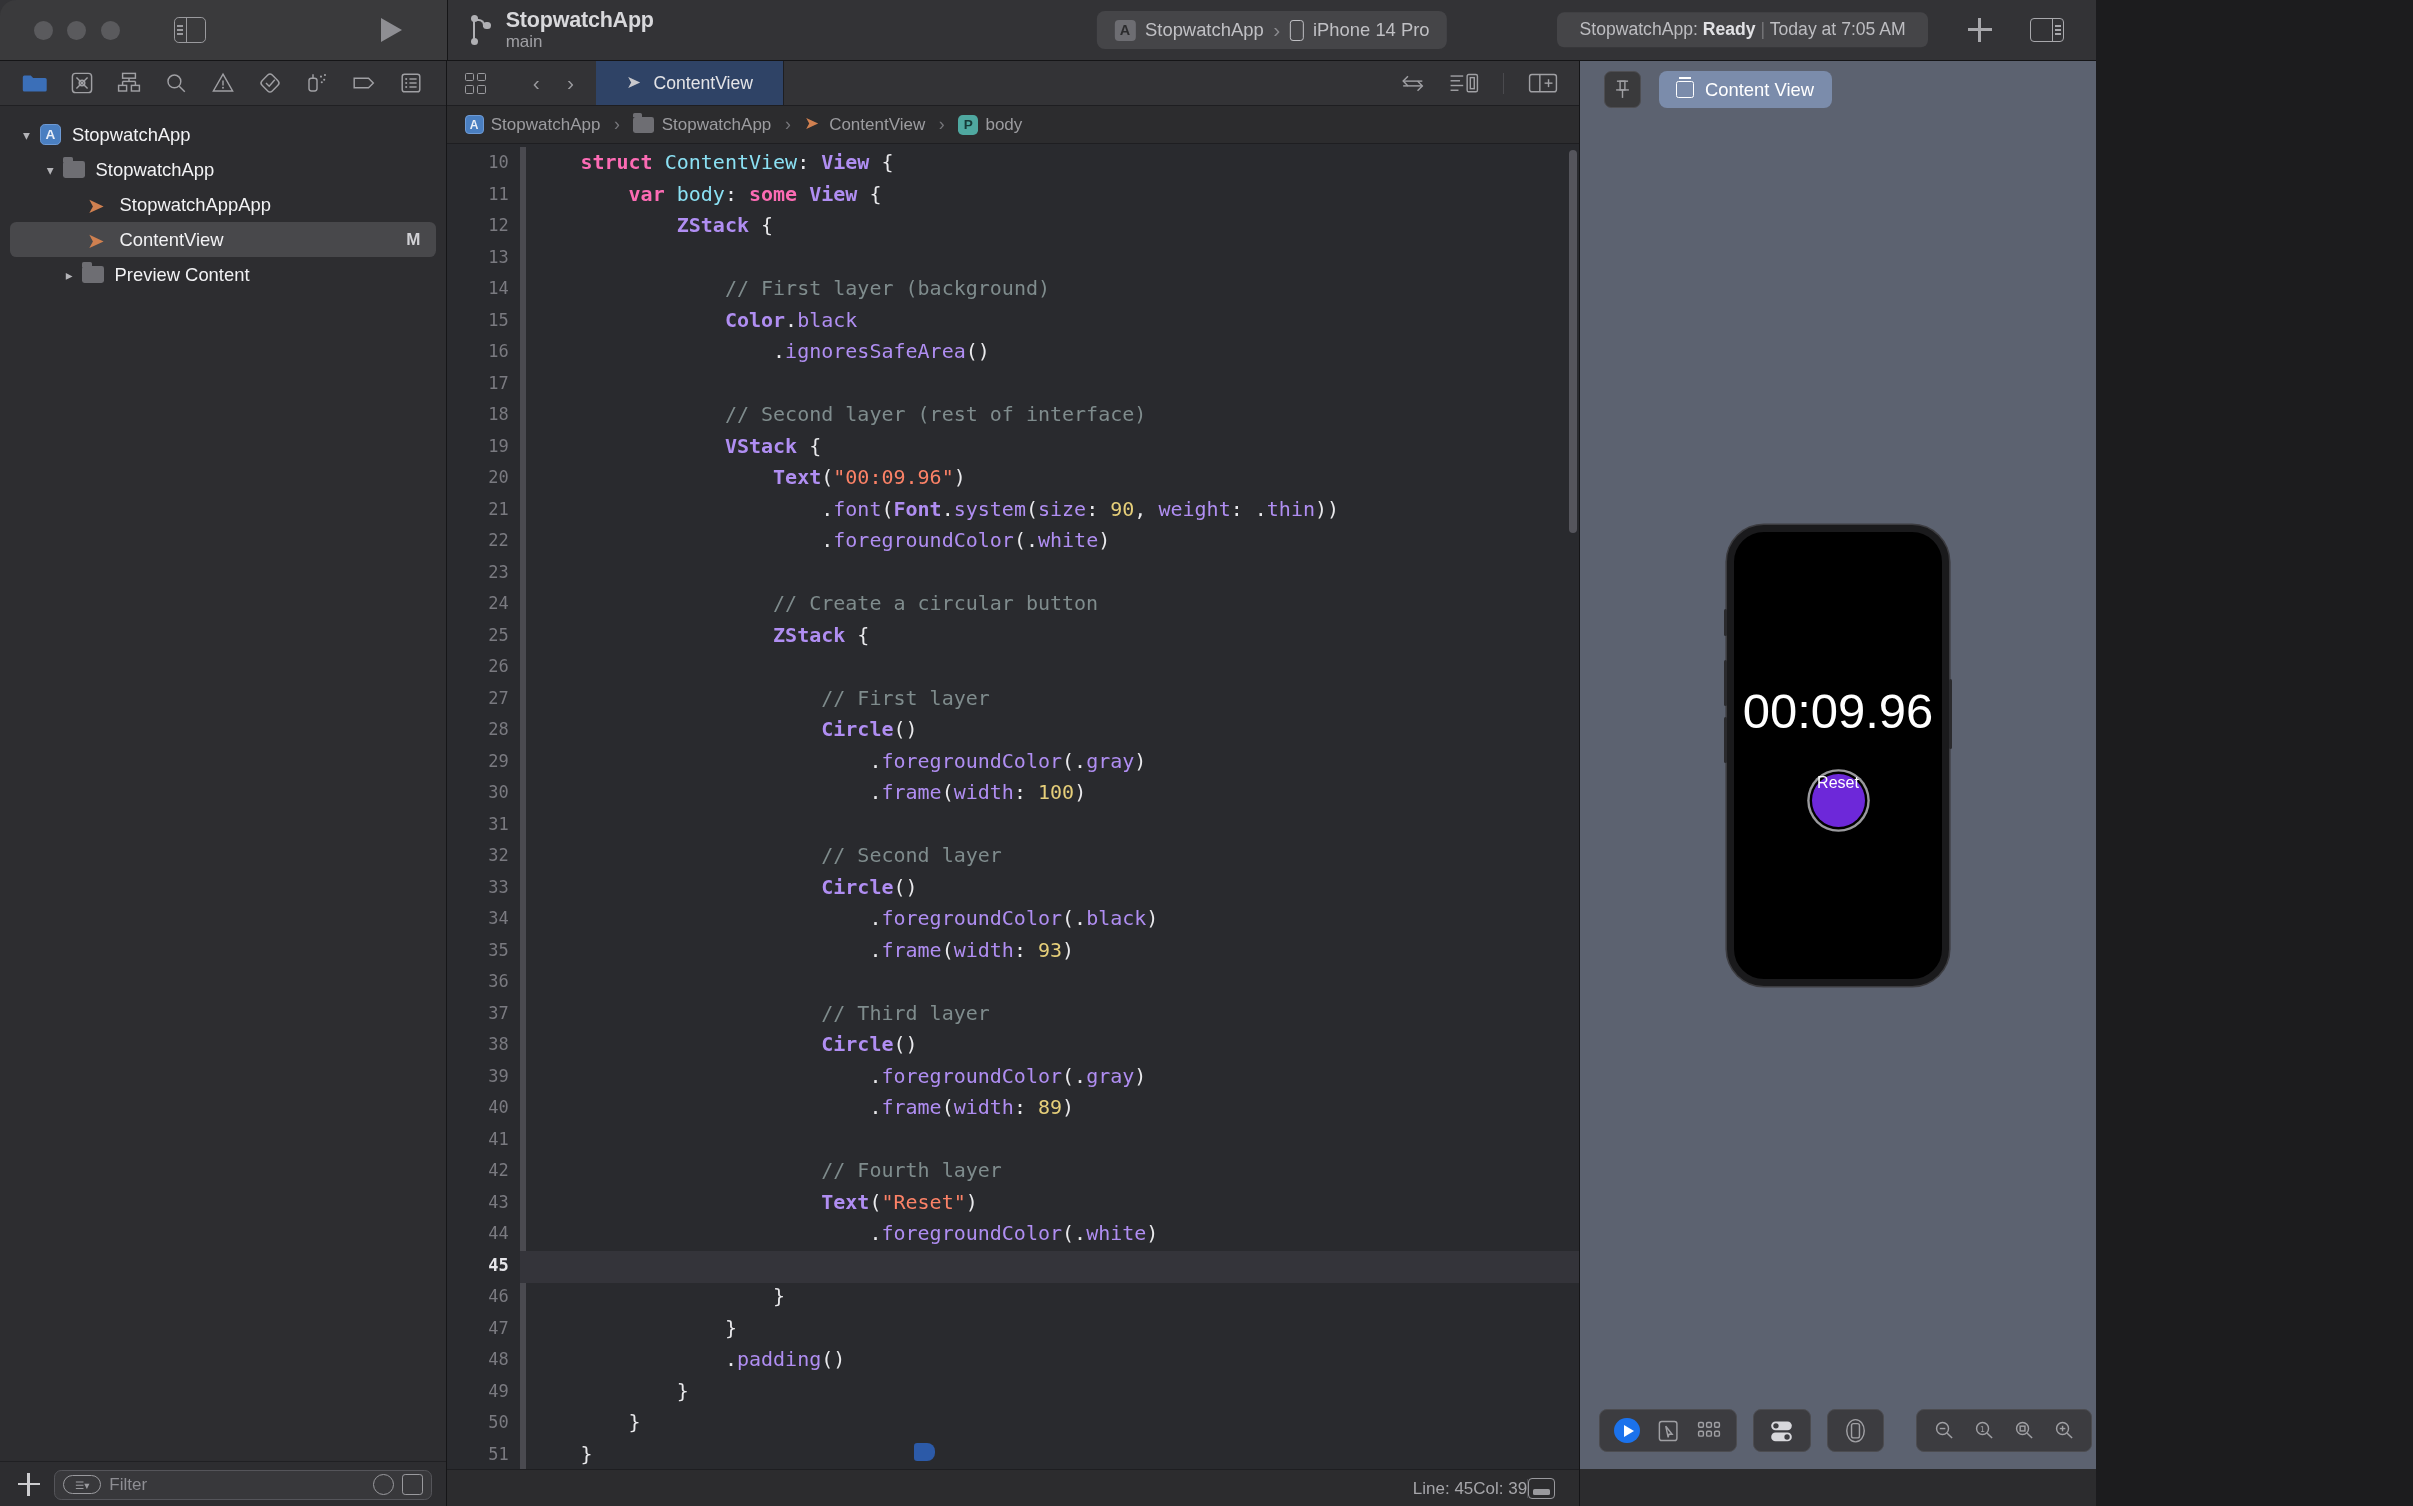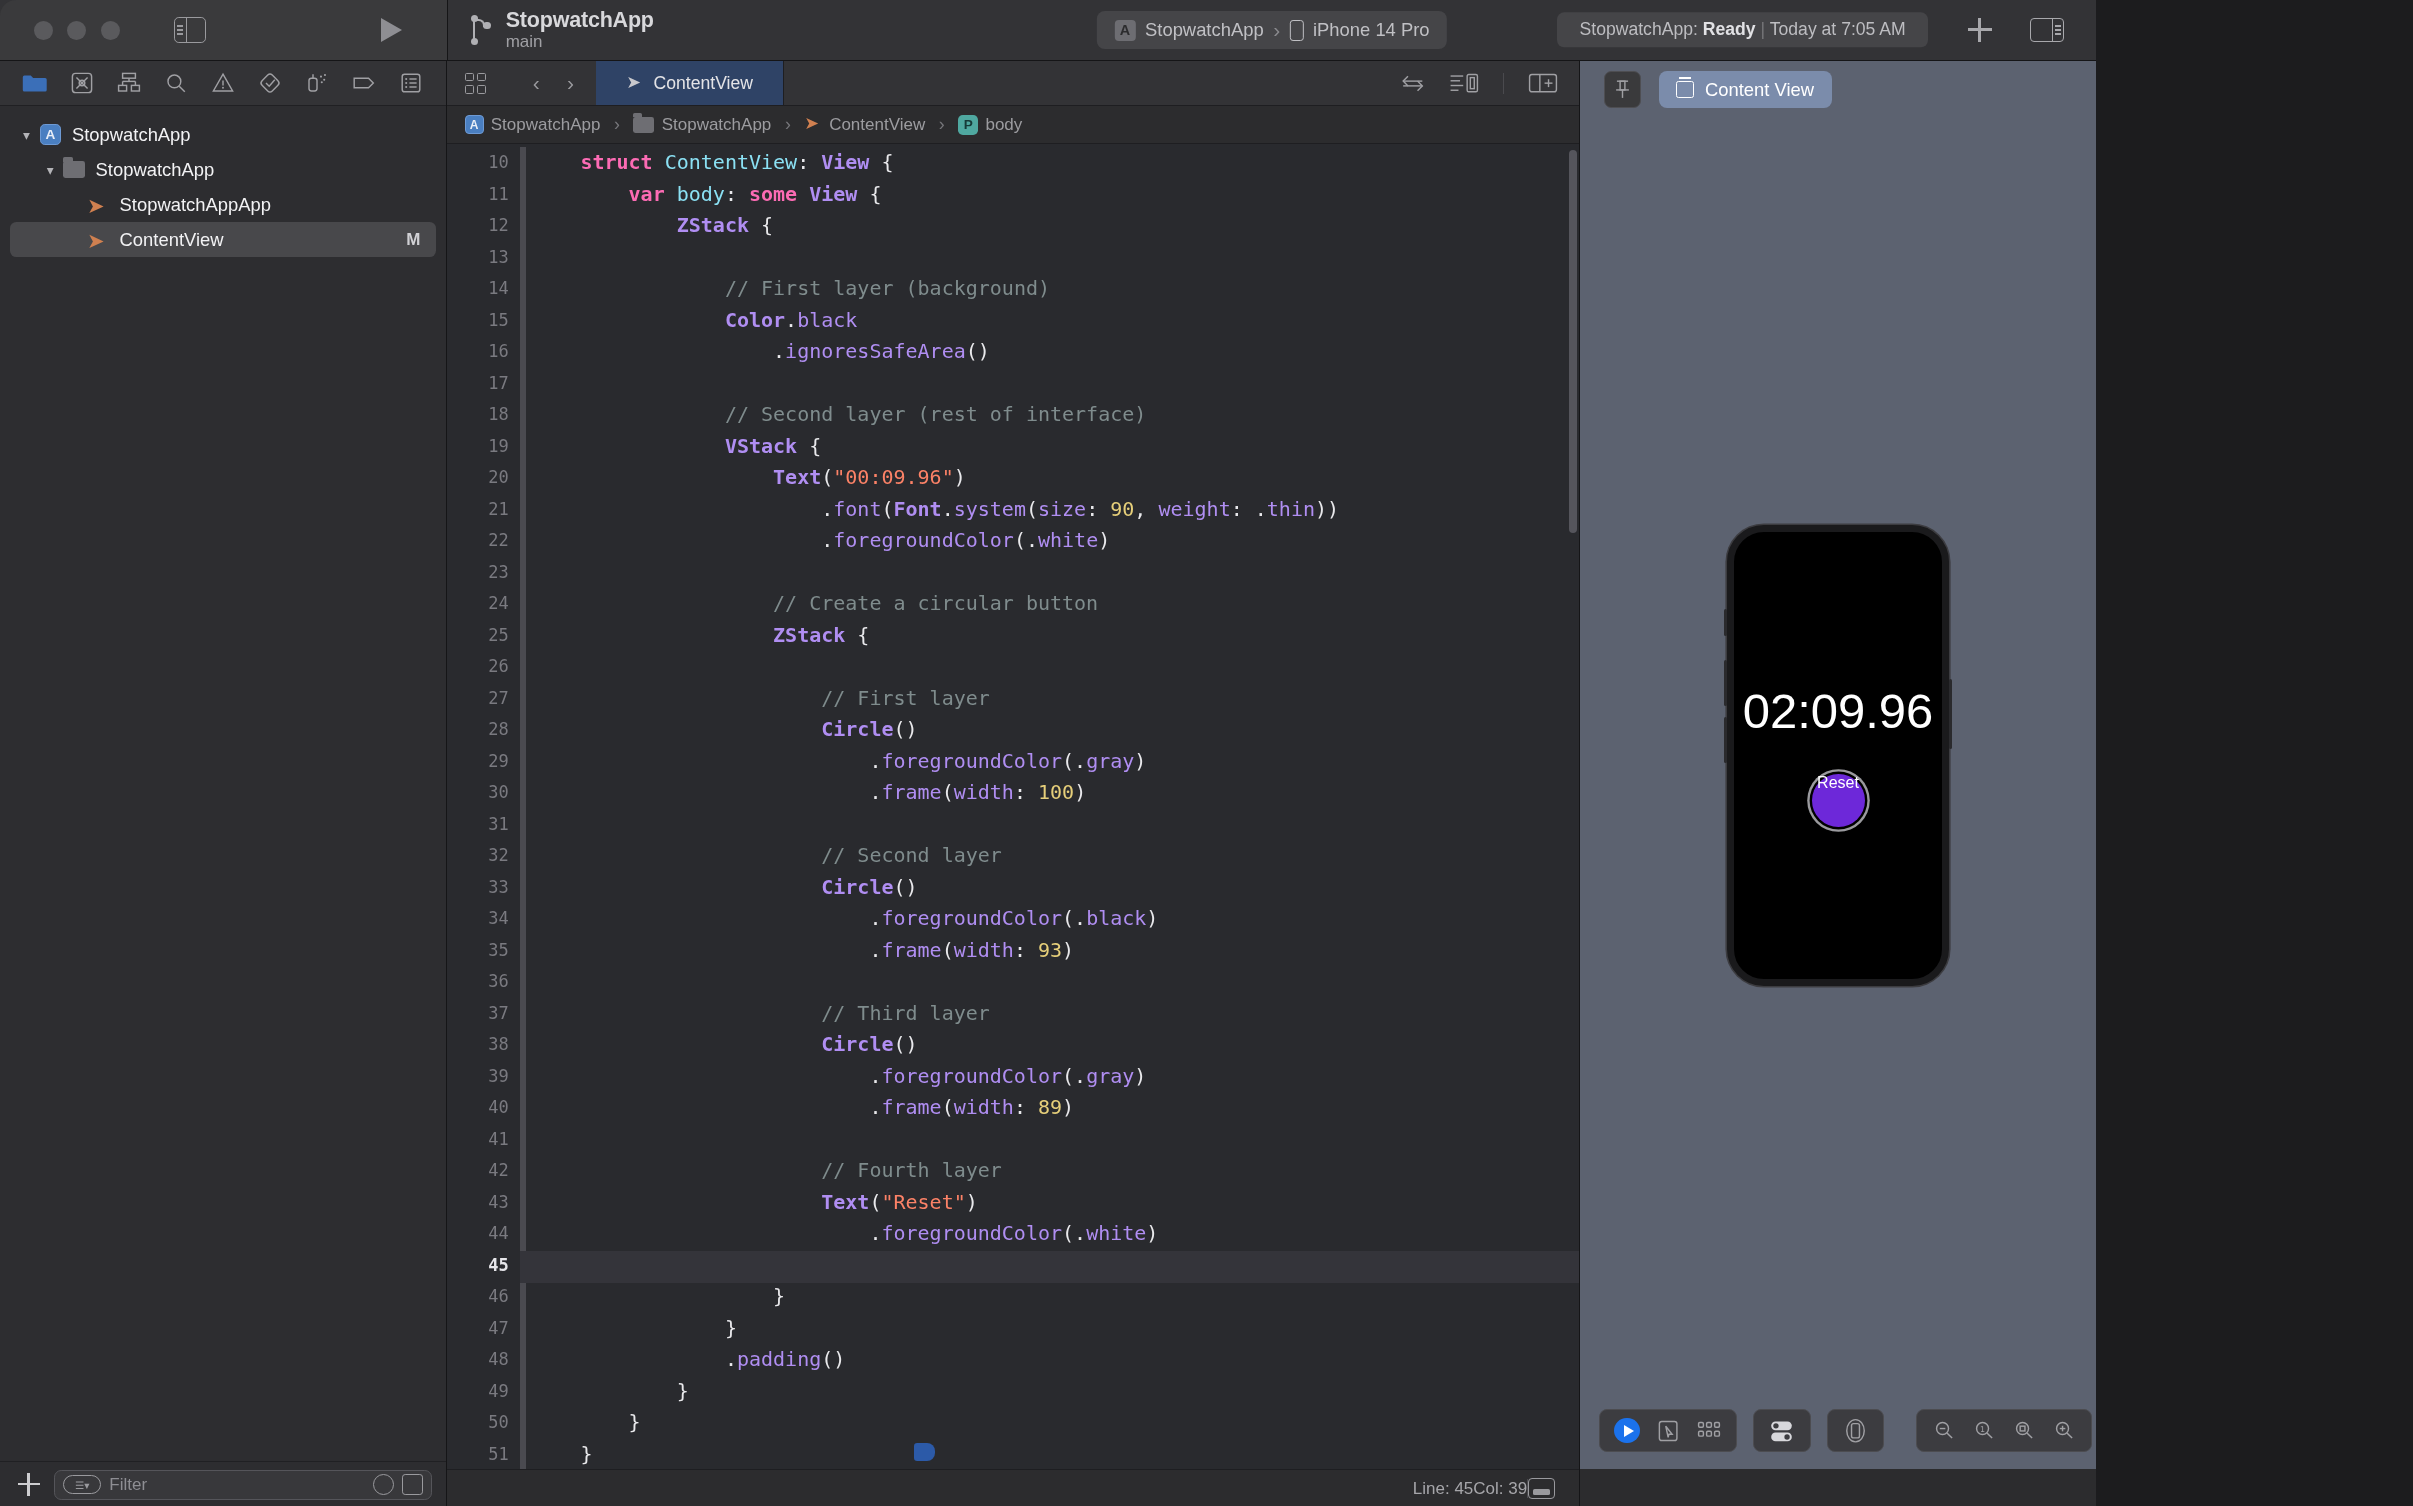--- a/index.html
+++ b/index.html
@@ -433,20 +433,27 @@
 
         <div class="row sel" style="padding-left:75px">
           <span class="ri">
               <span class="swift-ic">➤</span>
             </span>
           <span class="row-label">ContentView</span>
           <span class="row-badge">M</span>
         </div>
 
 
+        <div class="row" style="padding-left:49px">
+          <span class="disc closed"></span>
+          <span class="ri">
+              <span class="folder-ic"></span>
+            </span>
+          <span class="row-label">Preview Content</span>
+        </div>
       </div>
 
       <div class="nav-filter">
         <div class="nf-plus"></div>
         <div class="nf-field">
           <div class="nf-scope">☰▾</div>
           <div class="nf-ph">Filter</div>
           <div class="nf-ic"></div>
           <div class="nf-ic2"></div>
         </div>
@@ -595,21 +602,21 @@
         </div>
       </div>
 
       <div class="canvas-stage">
         <div class="phone">
           <div class="notch"></div>
           <div class="side-btn sb-l1"></div>
           <div class="side-btn sb-l2"></div>
           <div class="side-btn sb-l3"></div>
           <div class="side-btn sb-r1"></div>
-          <div class="timer">02:09.96</div>
+          <div class="timer">00:09.96</div>
           <div class="reset-btn">
             <span>Reset</span>
           </div>
         </div>
       </div>
 
       <div class="canvas-bottom">
         <div class="cb-group">
           <div class="play-circ">
               <div class="play-ic"></div>

